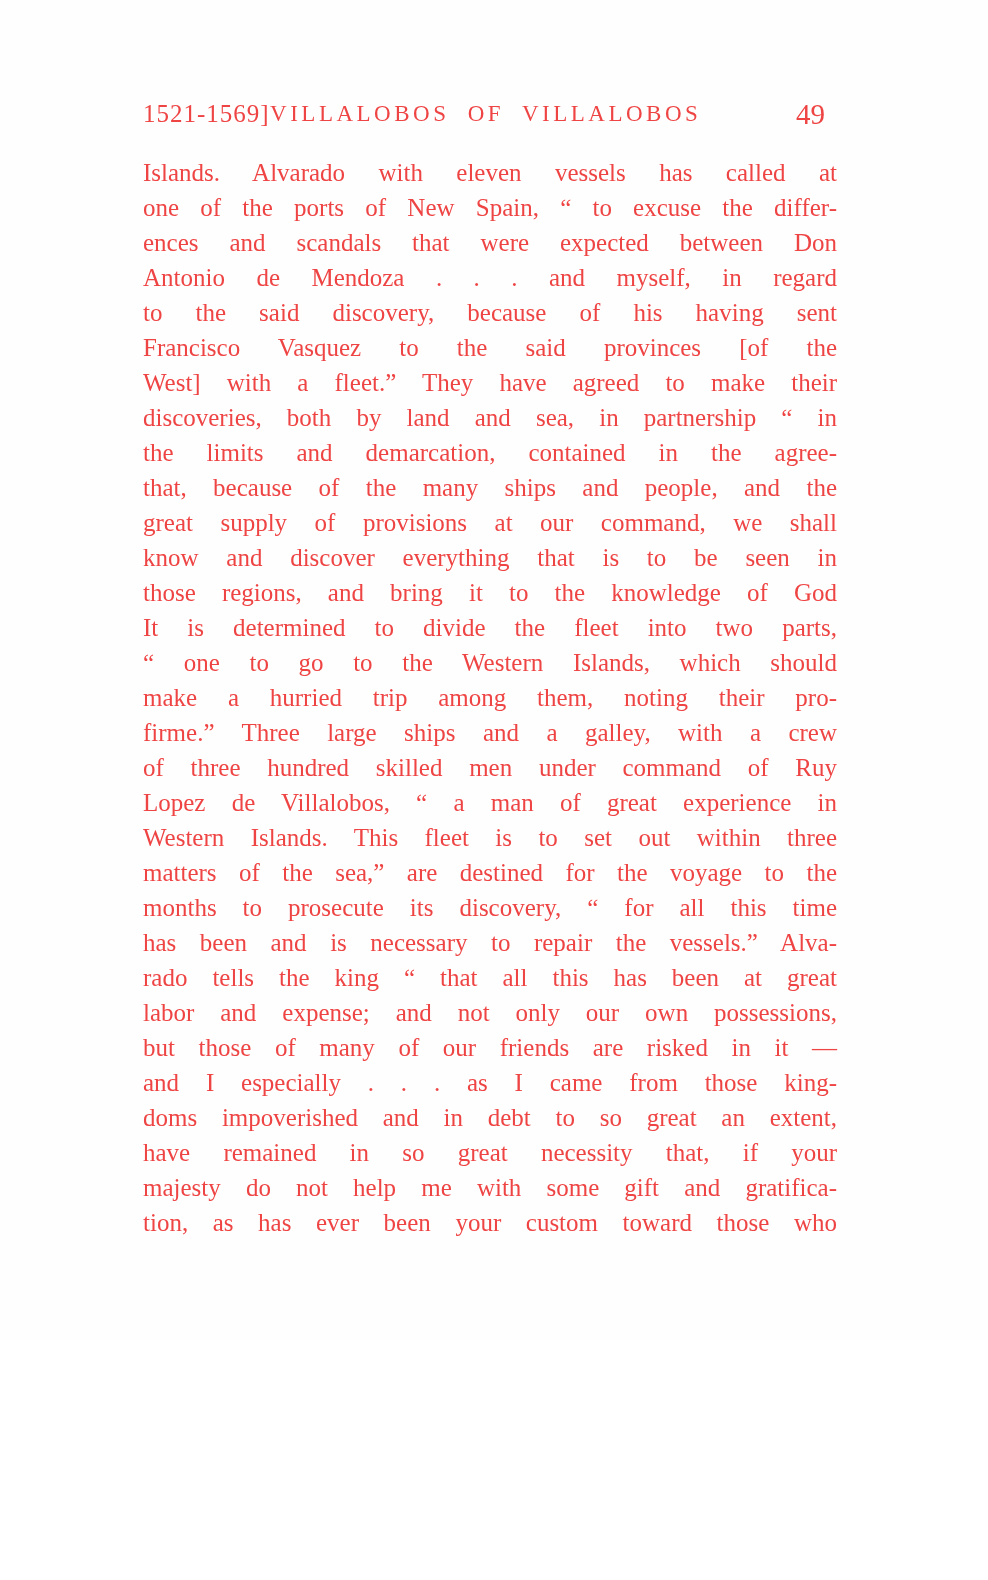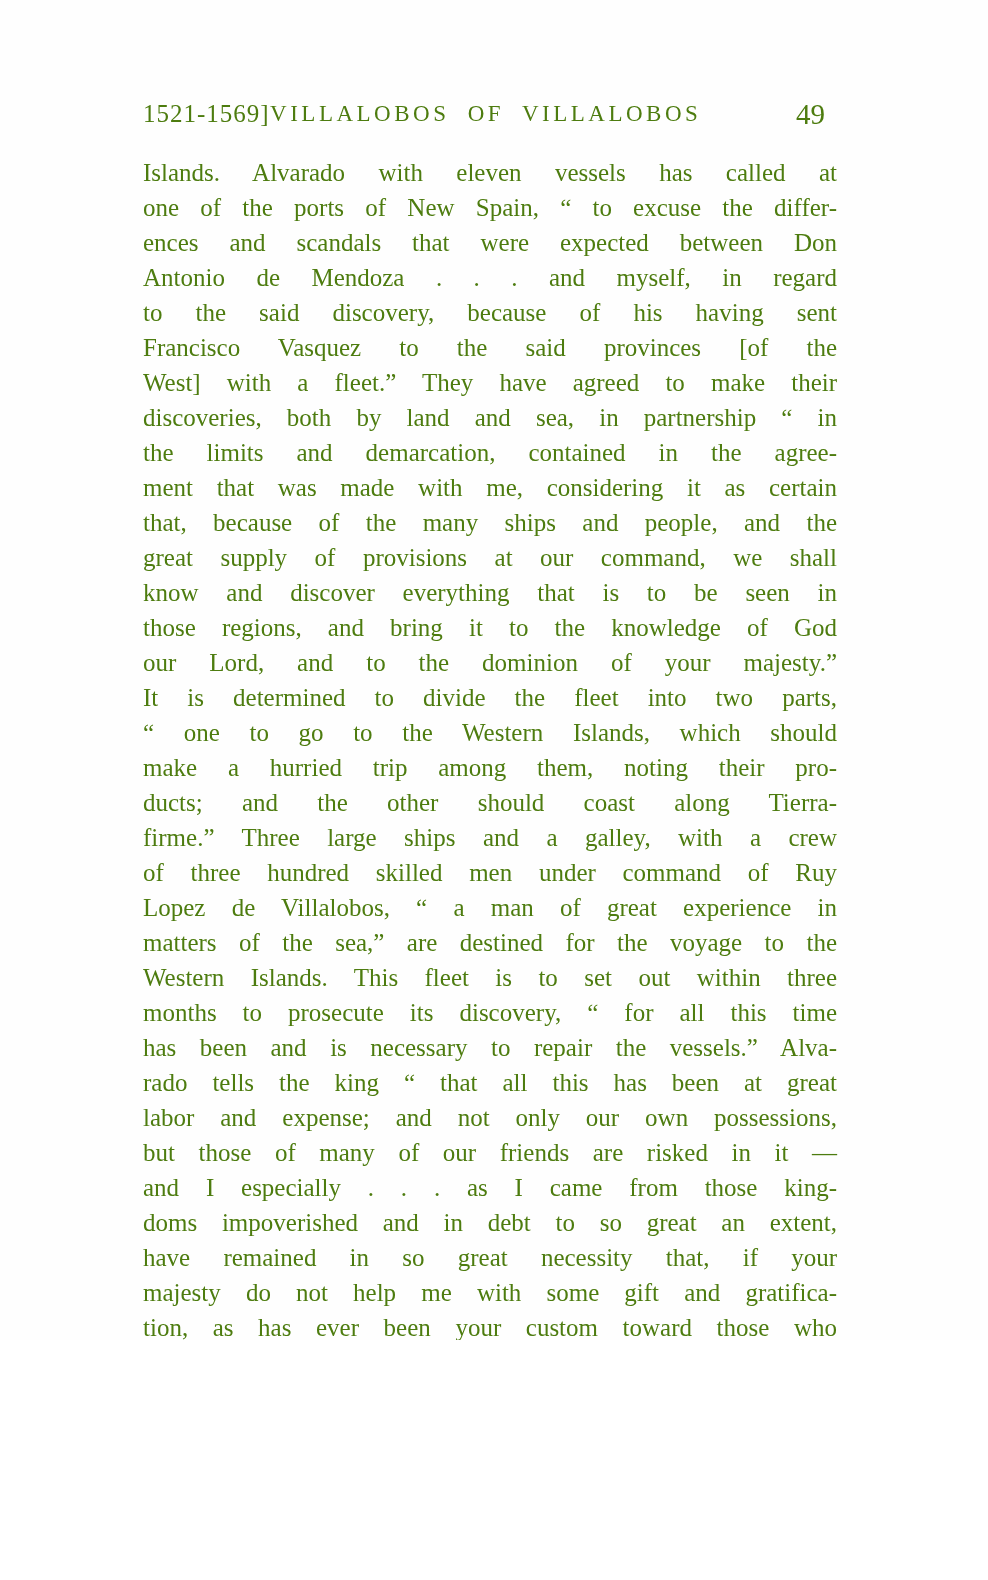--- a/index.html
+++ b/index.html
@@ -5,21 +5,21 @@
   html, body {
     margin: 0;
     padding: 0;
     background: #ffffff;
   }
   .page {
     position: relative;
     width: 988px;
     height: 1340px;
     background: #fefefe;
-    color: #4d7c0f;
+    color: #ef4444;
     font-family: "Liberation Serif", "DejaVu Serif", serif;
     overflow: hidden;
   }
   .header {
     position: absolute;
     top: 98px;
     left: 143px;
     width: 694px;
     height: 34px;
   }
@@ -76,35 +76,32 @@
   <div class="body" id="body-lines">
       <div class="line">Islands. Alvarado with eleven vessels has called at</div>
       <div class="line">one of the ports of New Spain, “ to excuse the differ-</div>
       <div class="line">ences and scandals that were expected between Don</div>
       <div class="line">Antonio de Mendoza . . . and myself, in regard</div>
       <div class="line">to the said discovery, because of his having sent</div>
       <div class="line">Francisco Vasquez to the said provinces [of the</div>
       <div class="line">West] with a fleet.” They have agreed to make their</div>
       <div class="line">discoveries, both by land and sea, in partnership “ in</div>
       <div class="line">the limits and demarcation, contained in the agree-</div>
-      <div class="line">ment that was made with me, considering it as certain</div>
       <div class="line">that, because of the many ships and people, and the</div>
       <div class="line">great supply of provisions at our command, we shall</div>
       <div class="line">know and discover everything that is to be seen in</div>
       <div class="line">those regions, and bring it to the knowledge of God</div>
-      <div class="line">our Lord, and to the dominion of your majesty.”</div>
       <div class="line">It is determined to divide the fleet into two parts,</div>
       <div class="line">“ one to go to the Western Islands, which should</div>
       <div class="line">make a hurried trip among them, noting their pro-</div>
-      <div class="line">ducts; and the other should coast along Tierra-</div>
       <div class="line">firme.” Three large ships and a galley, with a crew</div>
       <div class="line">of three hundred skilled men under command of Ruy</div>
       <div class="line">Lopez de Villalobos, “ a man of great experience in</div>
+      <div class="line">Western Islands. This fleet is to set out within three</div>
       <div class="line">matters of the sea,” are destined for the voyage to the</div>
-      <div class="line">Western Islands. This fleet is to set out within three</div>
       <div class="line">months to prosecute its discovery, “ for all this time</div>
       <div class="line">has been and is necessary to repair the vessels.” Alva-</div>
       <div class="line">rado tells the king “ that all this has been at great</div>
       <div class="line">labor and expense; and not only our own possessions,</div>
       <div class="line">but those of many of our friends are risked in it —</div>
       <div class="line">and I especially . . . as I came from those king-</div>
       <div class="line">doms impoverished and in debt to so great an extent,</div>
       <div class="line">have remained in so great necessity that, if your</div>
       <div class="line">majesty do not help me with some gift and gratifica-</div>
       <div class="line">tion, as has ever been your custom toward those who</div>

